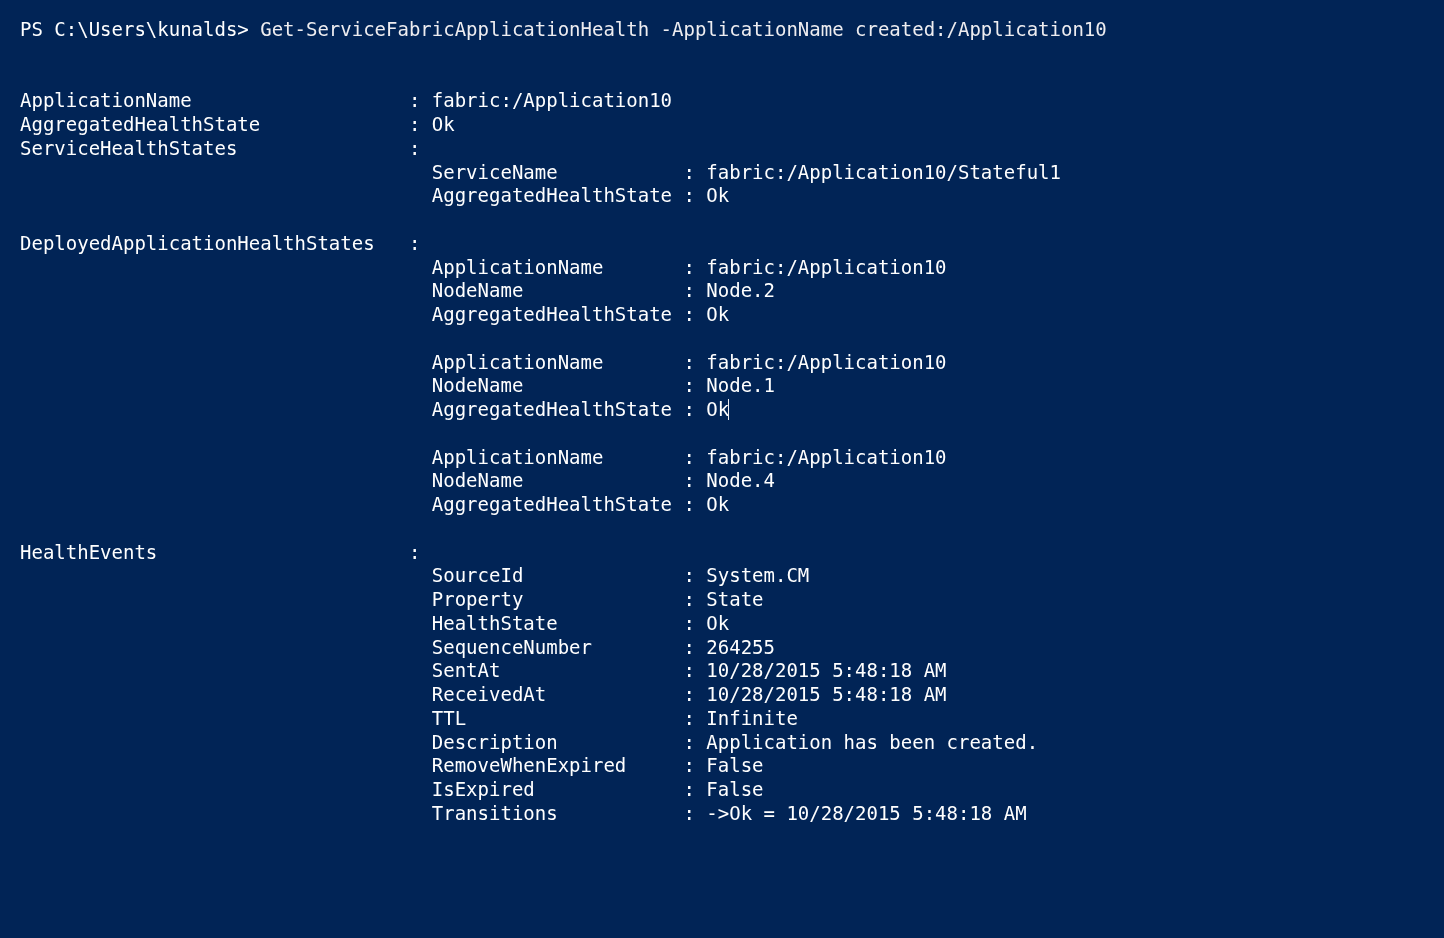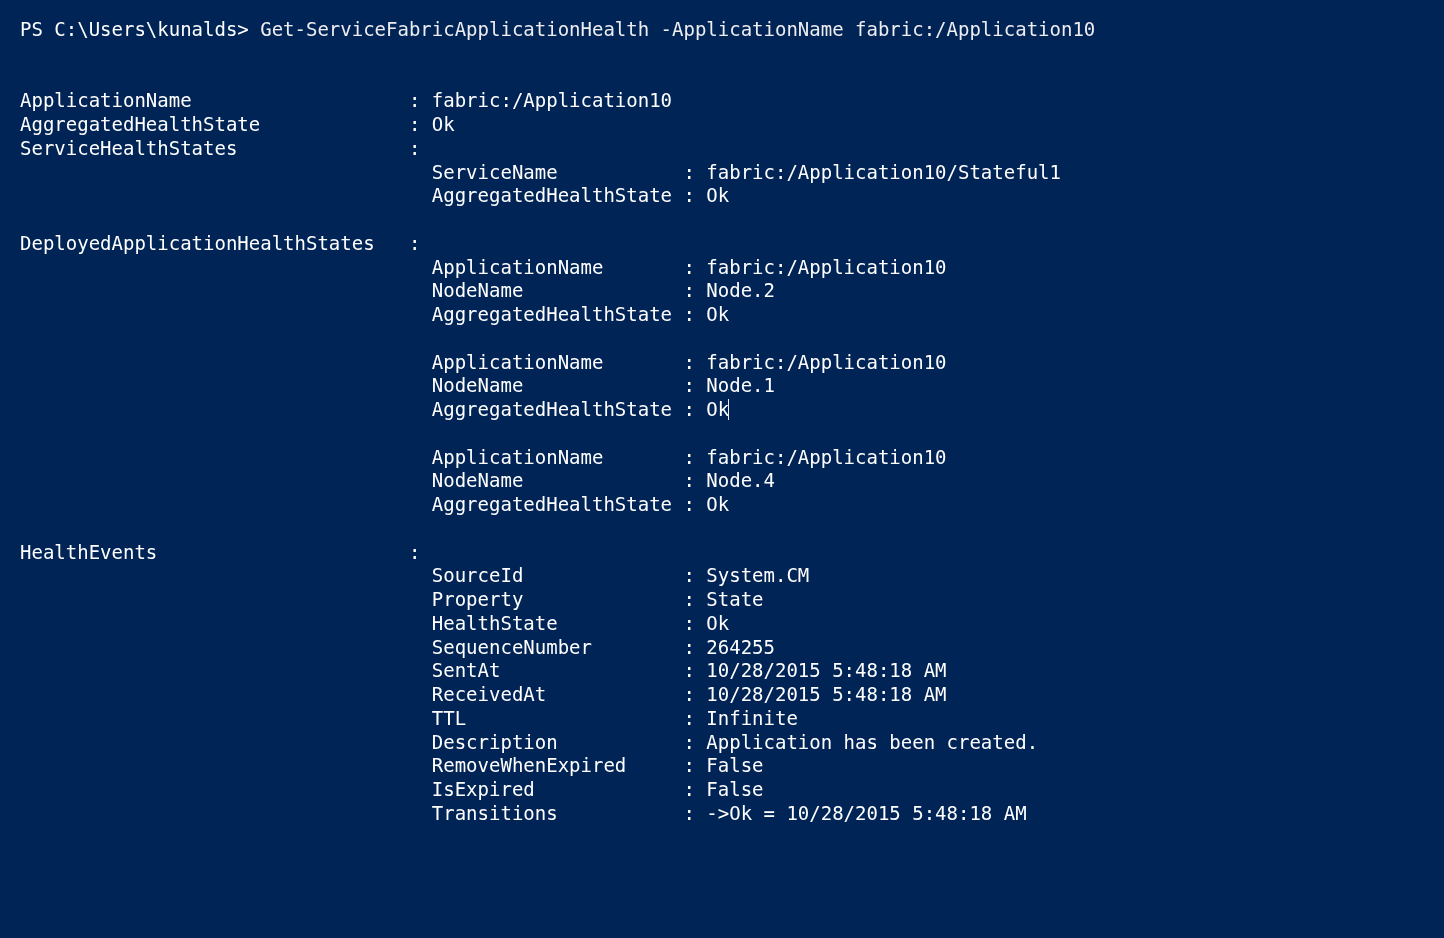--- a/index.html
+++ b/index.html
@@ -24,21 +24,21 @@
     width: 1px;
     height: 1.1em;
     background: #eeedf0;
     vertical-align: text-bottom;
     margin-left: -1px;
   }
 </style>
 </head>
 <body>
 
-<div class="terminal"><span>PS C:\Users\kunalds&gt; </span><span class="cmd">Get-ServiceFabricApplicationHealth -ApplicationName fabric:/Application10</span>
+<div class="terminal"><span>PS C:\Users\kunalds&gt; </span><span class="cmd">Get-ServiceFabricApplicationHealth -ApplicationName created:/Application10</span>
 <div id="lines">
 
 ApplicationName                   : fabric:/Application10
 AggregatedHealthState             : Ok
 ServiceHealthStates               : 
                                     ServiceName           : fabric:/Application10/Stateful1
                                     AggregatedHealthState : Ok
 
 DeployedApplicationHealthStates   : 
                                     ApplicationName       : fabric:/Application10

